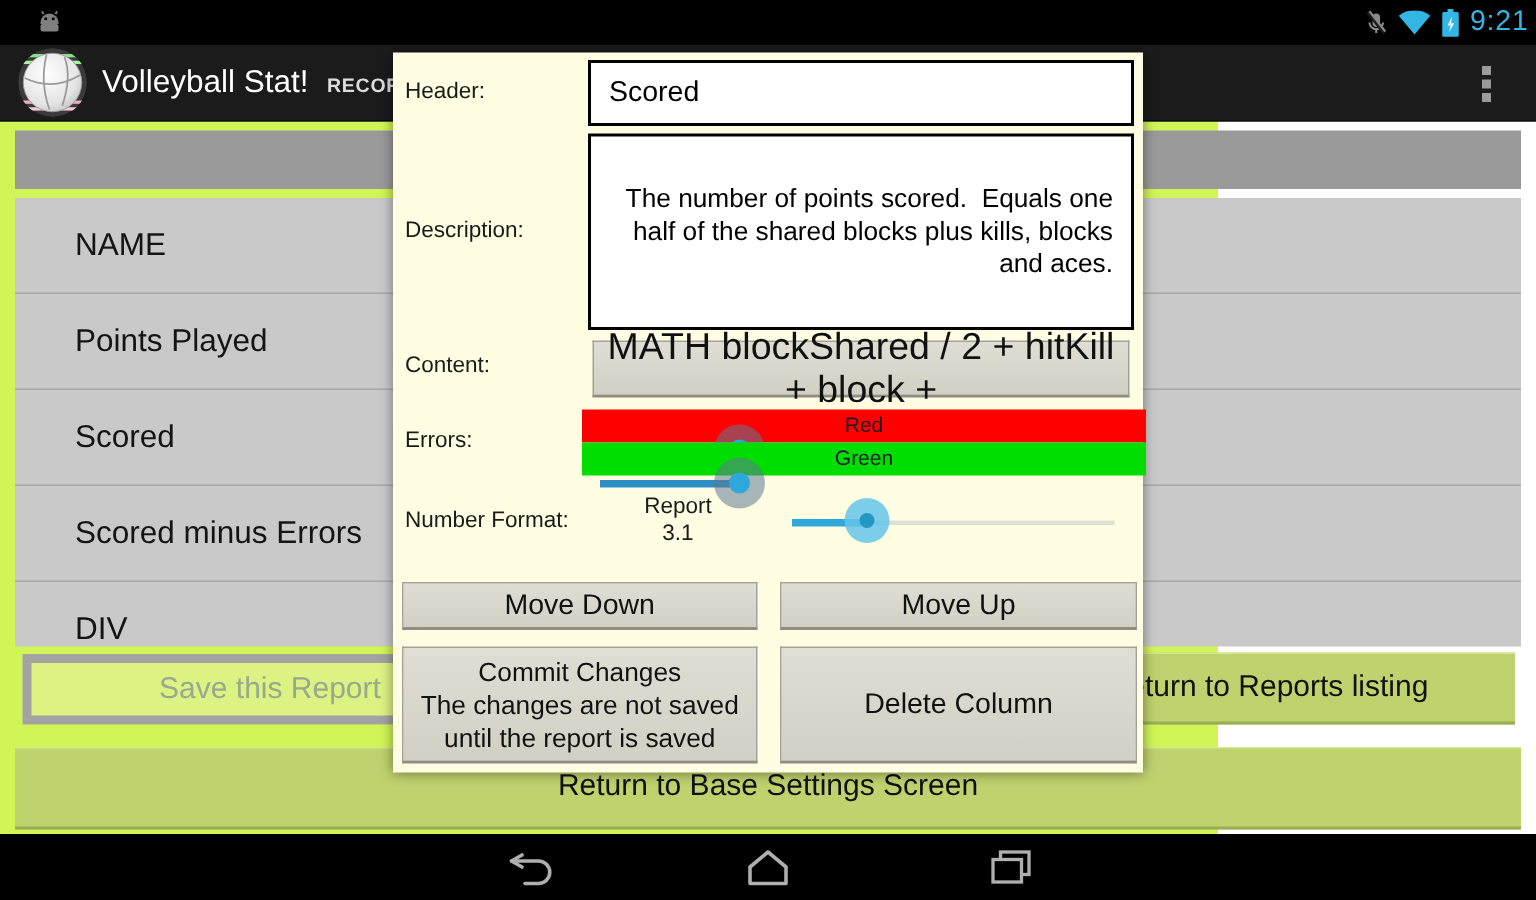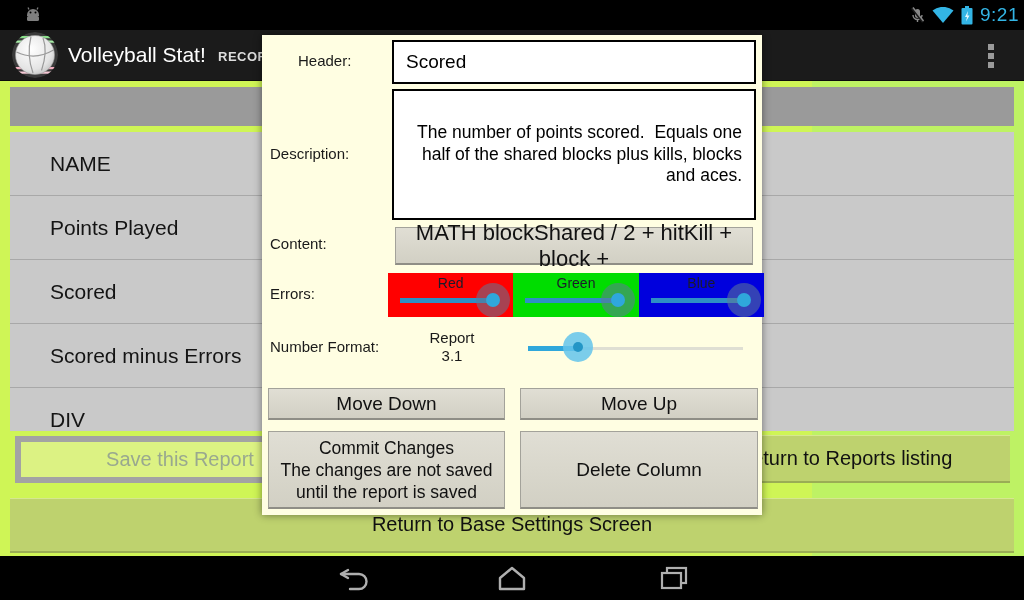--- a/index.html
+++ b/index.html
@@ -1,18 +1,18 @@
 <!DOCTYPE html>
 <html><head>
 <meta charset="utf-8">
 <style>
   * { margin:0; padding:0; box-sizing:border-box; }
   html,body { width:1024px; height:600px; overflow:hidden; background:#000;
               font-family:"Liberation Sans", sans-serif; }
-  .screen { position:relative; width:1024px; height:600px; background:#bef264; }
+  .screen { position:relative; width:1024px; height:600px; background:#ffffff; }
 
   
   .status-bar { position:absolute; left:0; top:0; width:1024px; height:30px;
                 background:#000; z-index:10; }
   .android-icon { position:absolute; left:24px; top:7px; }
   .status-right { position:absolute; right:5px; top:0; height:30px;
                   display:flex; align-items:center; gap:7px; }
   .status-time { color:#33B5E5; font-size:19px; letter-spacing:0.5px; }
 
   
@@ -47,48 +47,48 @@
   .base-btn { position:absolute; left:10px; top:417px; width:1004px; height:55px;
               background:#BED26E; border-top:1px solid #D6E790;
               border-bottom:2px solid #9AAD55; color:#111; font-size:20px;
               display:flex; align-items:flex-start; justify-content:center;
               padding-top:14px; }
 
   
   .dialog { position:absolute; left:262px; top:35px; width:500px; height:480px;
             background:#FFFEE2; z-index:30; box-shadow:0 0 8px rgba(0,0,0,0.45); }
   .dlg-label { position:absolute; left:8px; color:#1a1a1a; font-size:15px; }
-  .lbl-header { top:17px;margin-left:28px; }
+  .lbl-header { top:17px; }
   .lbl-desc { top:110px; }
   .lbl-content { top:200px; }
   .lbl-color { top:250px; }
   .lbl-number { top:303px; }
 
   .fld-header { position:absolute; left:130px; top:5px; width:364px; height:44px;
                 background:#fff; border:2px solid #000; display:flex;
                 align-items:center; padding-left:12px; font-size:19px; color:#000; }
   .fld-desc { position:absolute; left:130px; top:54px; width:364px; height:131px;
               background:#fff; border:2px solid #000; display:flex;
               align-items:center; padding:0 12px; font-size:17.5px;
               line-height:21.5px; color:#000; white-space:pre-wrap;text-align:right; }
 
   .dlg-btn { background:linear-gradient(#E0DED4,#D2D0C4); border:1px solid #A3A29A;
              border-bottom:2px solid #8F8E86; color:#111;
              display:flex; flex-direction:column; align-items:center;
              justify-content:center; text-align:center; }
   .btn-content { position:absolute; left:133px; top:192px; width:358px; height:38px;
-                 font-size:22px; }
+                 font-size:25px; }
   .btn-movedown { position:absolute; left:6px;  top:353px; width:237px; height:32px; font-size:19px; }
   .btn-moveup  { position:absolute; left:258px; top:353px; width:238px; height:32px; font-size:19px; }
   .btn-commit  { position:absolute; left:6px;  top:396px; width:237px; height:78px;
                  font-size:17.5px; line-height:22px; }
   .btn-delete  { position:absolute; left:258px; top:396px; width:238px; height:78px; font-size:19px; }
 
   .color-strip { position:absolute; left:126px; top:238px; width:376px; height:44px;
-                 display:flex; }
+                 display:flex;flex-direction:column; }
   .color-block { flex:1; position:relative; }
   .color-block.red   { background:#FF0000; }
   .color-block.green { background:#00DD00; }
   .color-block.blue  { background:#0000DD; }
   .color-block .cb-label { display:block; text-align:center; font-size:14px;
                            color:#1b1b2a; margin-top:2px; }
   .cb-track { position:absolute; left:12px; top:25px; height:5px; width:93px;
               background:#2E8FC4; }
   .cb-thumb-outer { position:absolute; left:88px; top:10px; width:34px; height:34px;
                     border-radius:50%; background:rgba(95,120,150,0.55); }
@@ -222,26 +222,20 @@
         <span class="cb-track"></span>
         <span class="cb-thumb-outer"></span>
         <span class="cb-thumb-inner"></span>
       </div>
       <div class="color-block green">
         <span class="cb-label">Green</span>
         <span class="cb-track"></span>
         <span class="cb-thumb-outer"></span>
         <span class="cb-thumb-inner"></span>
       </div>
-      <div class="color-block blue">
-        <span class="cb-label">Blue</span>
-        <span class="cb-track"></span>
-        <span class="cb-thumb-outer"></span>
-        <span class="cb-thumb-inner"></span>
-      </div>
     </div>
 
     <span class="dlg-label lbl-number">Number Format:</span>
     <div class="sample-box">
       <div>Report</div>
       <div>3.1</div>
     </div>
     <div class="num-slider">
       <span class="ns-track-on"></span>
       <span class="ns-track-off"></span>

